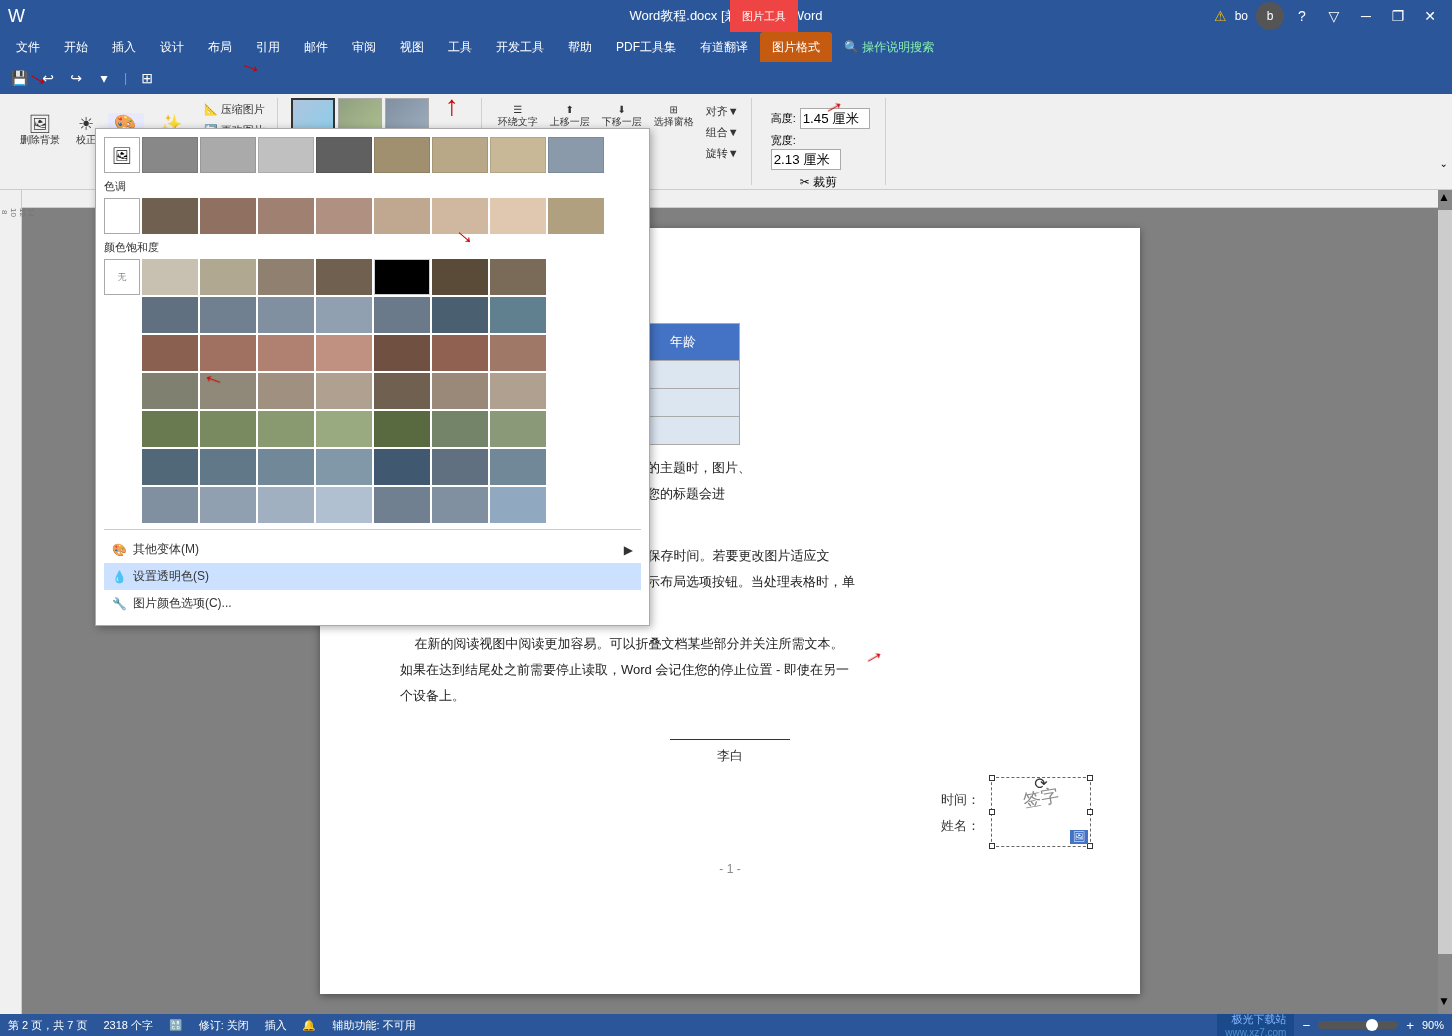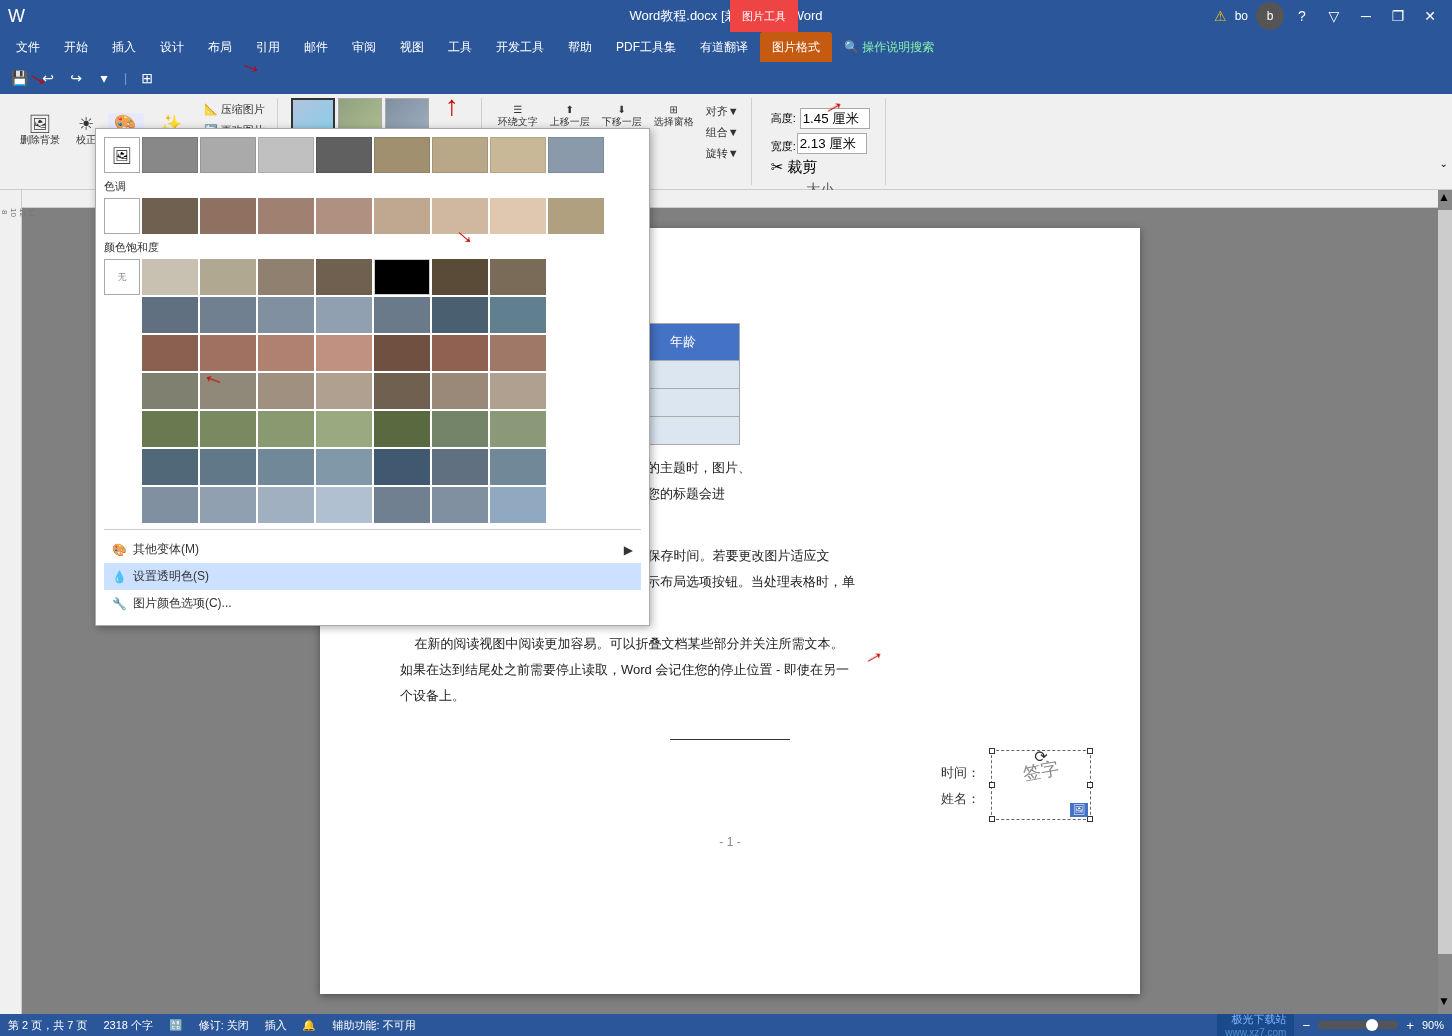--- a/index.html
+++ b/index.html
@@ -432,25 +432,25 @@
       </div>
       <div class="ribbon-group-label">排列</div>
     </div>
 
     <div class="ribbon-group" style="min-width:130px;">
       <div class="ribbon-group-content" style="flex-direction:column;align-items:flex-start;gap:4px;padding-top:10px;">
         <div style="display:flex;align-items:center;gap:4px;">
           <span style="font-size:11px;">高度:</span>
           <input type="text" value="1.45 厘米" style="width: 70px; border: 1px solid rgb(170, 170, 170); padding: 2px;">
         </div>
-        <div style="display:flex;align-items:flex-end;gap:1px;">
+        <div style="display:flex;align-items:flex-start;gap:1px;flex-direction:column;">
           <span style="font-size:11px;">宽度:</span>
           <input type="text" value="2.13 厘米" style="width: 70px; border: 1px solid rgb(170, 170, 170); padding: 2px;">
         </div>
-        <button style="font-size:15px;background:none;border:none;cursor:pointer;">✂ 裁剪</button>
+        <button style="font-size:12px;background:none;border:none;cursor:pointer;margin-left:29px;">✂ 裁剪</button>
       </div>
       <div class="ribbon-group-label">大小</div>
     </div>
 
     <div style="position:absolute;right:4px;bottom:20px;font-size:10px;cursor:pointer;">⌄</div>
   </div>
 </div>
 
 <div class="color-panel">
 
@@ -657,20 +657,21 @@
           </p>
           <p class="doc-text">
             &nbsp;&nbsp;&nbsp;&nbsp;在新的阅读视图中阅读更加容易。可以折叠文档某些部分并关注所需文本。<br>
             如果在达到结尾处之前需要停止读取，Word 会记住您的停止位置 - 即使在另一<br>
             个设备上。
           </p>
 
           <div style="text-align:center;margin-top:30px;">
             <div style="margin-top:20px;">
               <div style="border-bottom:1px solid #333;width:120px;margin:0 auto 4px;"></div>
+              <div style="font-size:13px;">李白</div>
             </div>
           </div>
 
           <div style="display:flex;justify-content:flex-end;margin-top:20px;padding-right:80px;">
             <div style="position:relative;">
               <div style="font-size:13px;line-height:2;">
                 <span>时间：</span>
               </div>
               <div style="font-size:13px;line-height:2;">
                 <span>姓名：</span>

